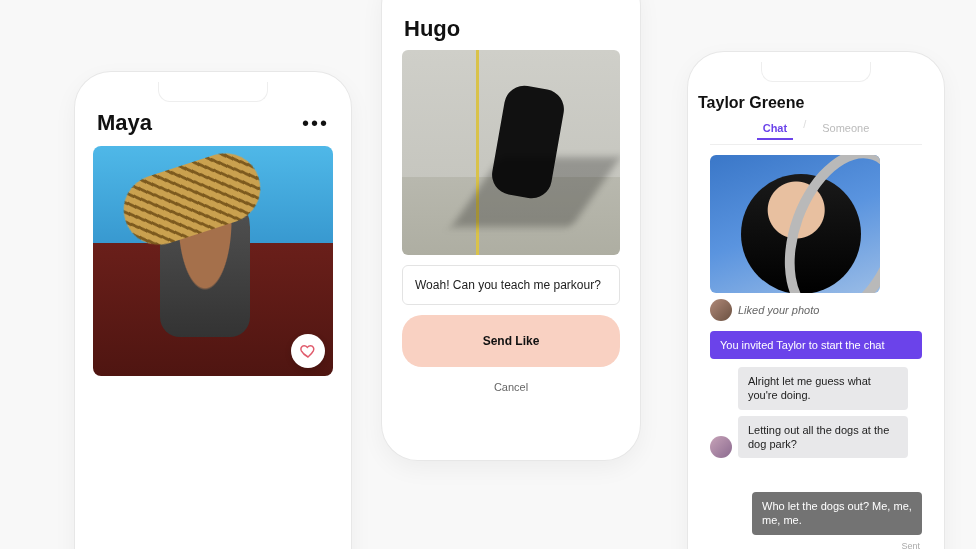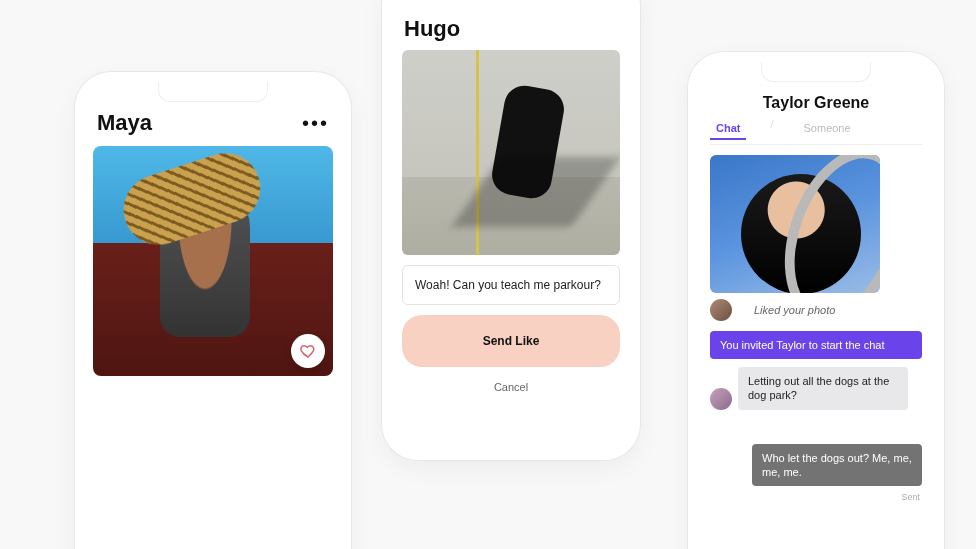--- a/index.html
+++ b/index.html
@@ -41,28 +41,28 @@
   
   .p2 { left: 382px; top: -30px; width: 258px; height: 490px; }
   .p2 .name { font-size:22px; font-weight:700; padding:36px 12px 8px; color:#111; }
   .p2 .card { margin:0 10px; border-radius:6px; overflow:hidden; height:205px; }
   .p2 .msgbox { margin:10px 10px 0; border:1px solid #e3e3e3; border-radius:6px; padding:12px 12px; font-size:12px; color:#222; }
   .p2 .sendlike { margin:10px 10px 0; background:#f9d1c2; border-radius:20px; text-align:center; padding:19px 0; font-size:12px; font-weight:700; color:#111; cursor:pointer; }
   .p2 .cancel { text-align:center; font-size:11px; color:#666; margin-top:14px; cursor:pointer; }
 
   
   .p3 { left: 688px; top: 52px; width: 256px; height: 600px; }
-  .p3 .name { text-align:center; font-size:16px; font-weight:700; padding:32px 0 6px; color:#111; }
-  .p3 .tabs { display:flex; gap:24px; border-bottom:1px solid #eee; font-size:11px; padding-bottom:4px; margin:0 12px; }
+  .p3 .name { text-align:left; font-size:16px; font-weight:700; padding:32px 0 6px; color:#111; }
+  .p3 .tabs { display:flex; justify-content:center; gap:10px; border-bottom:1px solid #eee; font-size:11px; padding-bottom:4px; margin:0 12px; }
   .p3 .tab { color:#bbb; padding:4px 6px; cursor:pointer; }
   .p3 .tab.active { color:#6b43ea; font-weight:700; border-bottom:2px solid #6b43ea; }
   .p3 .divider { color:#ddd; }
   .p3 .liked { margin:10px 12px; }
   .p3 .liked .photo { width:170px; height:138px; border-radius:6px; overflow:hidden; display:block; }
-  .p3 .liked-row { display:flex; align-items:center; gap:22px; margin-top:6px; }
+  .p3 .liked-row { display:flex; align-items:center; gap:6px; margin-top:6px; }
   .p3 .avatar { width:22px; height:22px; border-radius:50%; background:linear-gradient(135deg,#b08978,#6b5141); flex:none; }
   .p3 .liked-lbl { font-size:11px; font-style:italic; color:#666; }
   .p3 .system { margin:8px 12px; background:#6b43ea; color:#fff; font-size:11px; padding:8px 10px; border-radius:4px; }
   .p3 .bubble { font-size:11px; padding:7px 10px; border-radius:4px; max-width:170px; line-height:1.3; }
   .p3 .row { display:flex; align-items:flex-end; gap:6px; margin:6px 12px; }
   .p3 .row.left { justify-content:flex-start; }
   .p3 .row.right { justify-content:flex-end; }
   .p3 .grey { background:#e8e8ea; color:#222; }
   .p3 .blue { background:#737373; color:#fff;margin-top:28px; }
   .p3 .avatar2 { width:22px; height:22px; border-radius:50%; background:linear-gradient(135deg,#c7a3b8,#8b6a8f); flex:none; }
@@ -125,20 +125,24 @@
     <div class="photo">
         <div class="art taylor"></div>
       </div>
     <div class="liked-row">
       <div class="avatar"></div>
       <div class="liked-lbl">Liked your photo</div>
     </div>
   </div>
   <div class="system">You invited Taylor to start the chat</div>
   <div class="row left">
+    <div style="width:22px"></div>
+    <div class="bubble grey">Alright let me guess what you're doing.</div>
+  </div>
+  <div class="row left">
     <div class="avatar2"></div>
     <div class="bubble grey">Letting out all the dogs at the dog park?</div>
   </div>
   <div class="row right">
     <div class="bubble blue">Who let the dogs out? Me, me, me, me.</div>
   </div>
   <div class="sent">Sent</div>
 </div>
 
 </body></html>

